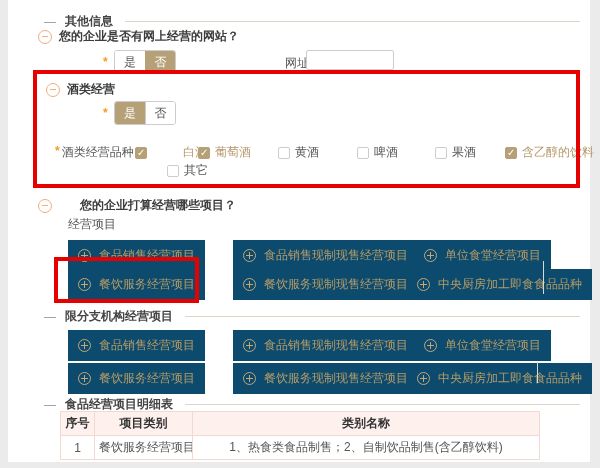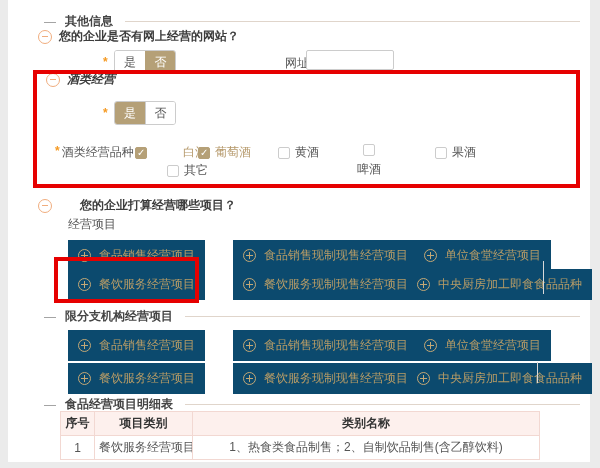--- a/index.html
+++ b/index.html
@@ -74,21 +74,21 @@
   <span class="abs star" style="left:103px;top:55px;">*</span>
   <div class="abs toggle" style="left:114px;top:50px;">
     <button class="tg">是</button>
     <button class="tg on">否</button>
   </div>
   <span class="abs lbl" style="left:285px;top:55px;">网址</span>
   <input class="abs url-input" style="left: 306px; top: 50px;" value="">
 
   <div class="abs redbox" style="left:33px;top:70px;width:539px;height:110px;"></div>
 
-  <div class="abs q-row" style="left:46px;top:71px;font-style:italic;">
+  <div class="abs q-row" style="left:46px;top:81px;">
     <span class="qicon"></span>
     <span>酒类经营</span>
   </div>
 
   <span class="abs star" style="left:103px;top:106px;">*</span>
   <div class="abs toggle" style="left:114px;top:101px;">
     <button class="tg on">是</button>
     <button class="tg">否</button>
   </div>
 
@@ -102,27 +102,31 @@
     <span class="cb-label">白酒</span>
   </div>
   <div class="abs cb-item checked" style="left:198px;top:144px;">
     <span class="cbox"></span>
     <span class="cb-label">葡萄酒</span>
   </div>
   <div class="abs cb-item" style="left:278px;top:144px;">
     <span class="cbox"></span>
     <span class="cb-label">黄酒</span>
   </div>
-  <div class="abs cb-item" style="left:357px;top:144px;flex-direction:column;">
+  <div class="abs cb-item" style="left:357px;top:144px;">
     <span class="cbox"></span>
     <span class="cb-label">啤酒</span>
   </div>
   <div class="abs cb-item" style="left:435px;top:144px;">
     <span class="cbox"></span>
     <span class="cb-label">果酒</span>
+  </div>
+  <div class="abs cb-item checked" style="left:505px;top:144px;">
+    <span class="cbox"></span>
+    <span class="cb-label">含乙醇的饮料</span>
   </div>
   <div class="abs cb-item" style="left:135px;top:162px;margin-left:32px;">
     <span class="cbox"></span>
     <span class="cb-label">其它</span>
   </div>
 
   <div class="abs q-row" style="left:38px;top:197px;gap:28px;">
     <span class="qicon"></span>
     <span>您的企业打算经营哪些项目？</span>
   </div>

